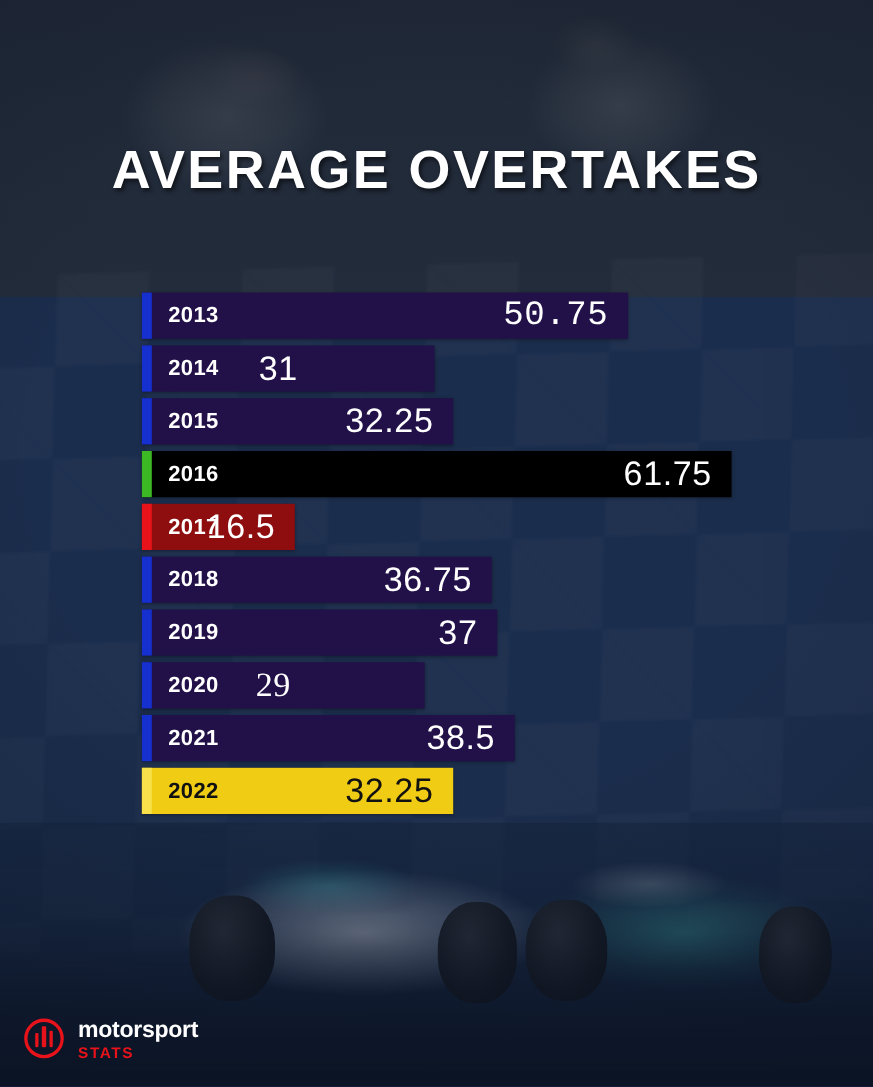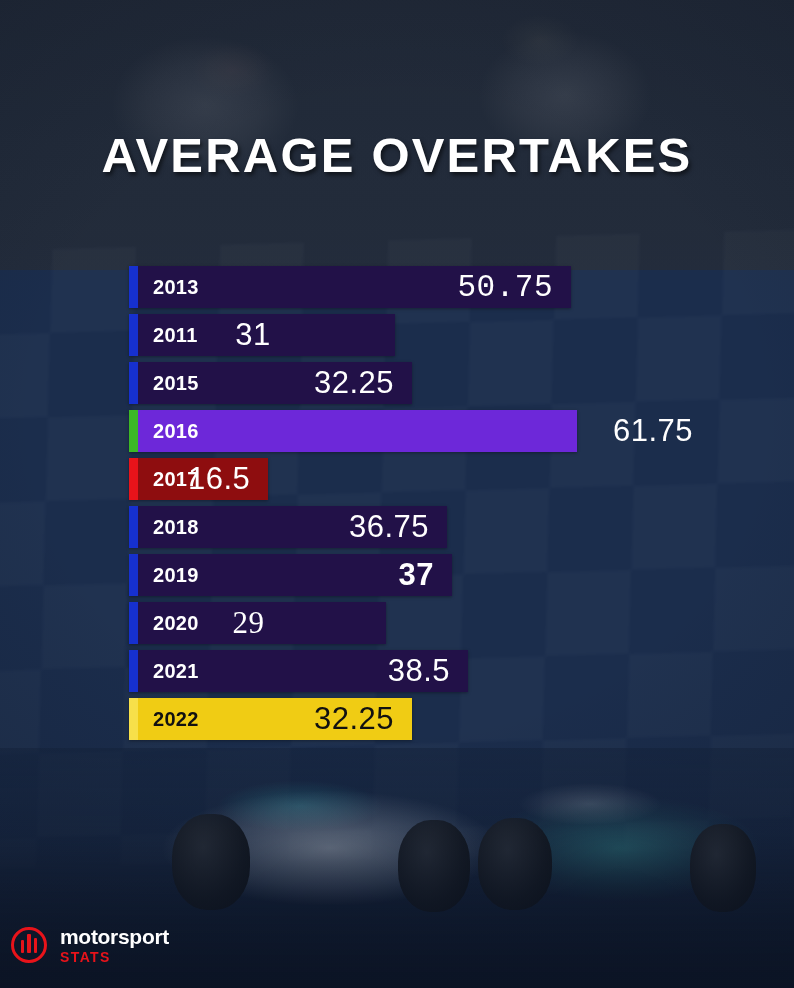--- a/index.html
+++ b/index.html
@@ -154,24 +154,24 @@
     transform: translateY(-50%);
     font-size: 31px;
     font-weight: 400;
     letter-spacing: .5px;
     white-space: nowrap;
   }
 
   
   .logo {
     position: absolute;
-    left: 11px;
+    left: 22px;
     bottom: 24px;
     display: flex;
-    align-items: center;
+    align-items: flex-start;
     gap: 13px;
     z-index: 6;
   }
   .logo-mark {
     position: relative;
     width: 36px; height: 36px;
     border-radius: 50%;
     border: 3.5px solid #e8131a;
     display: flex;
     align-items: flex-end;
@@ -221,58 +221,58 @@
     <div class="bar-row">
       <div class="bar" style="width: 442px; background: rgb(34, 17, 72);">
         <div class="bar-accent" style="background: rgb(22, 48, 207);"></div>
         <div class="bar-year" style="color: rgb(255, 255, 255);">2013</div>
       </div>
       <div class="bar-value" style="color: rgb(255, 255, 255); left: 0px; width: 424px; text-align: right; font-family: Liberation Mono, monospace;">50.75</div>
     </div>
     <div class="bar-row">
       <div class="bar" style="width: 266px; background: rgb(34, 17, 72);">
         <div class="bar-accent" style="background: rgb(22, 48, 207);"></div>
-        <div class="bar-year" style="color: rgb(255, 255, 255);">2011</div>
+        <div class="bar-year" style="color: rgb(255, 255, 255);">2014</div>
       </div>
       <div class="bar-value" style="color: rgb(255, 255, 255); left: 0px; width: 248px; text-align: center;">31</div>
     </div>
     <div class="bar-row">
       <div class="bar" style="width: 283px; background: rgb(34, 17, 72);">
         <div class="bar-accent" style="background: rgb(22, 48, 207);"></div>
         <div class="bar-year" style="color: rgb(255, 255, 255);">2015</div>
       </div>
       <div class="bar-value" style="color: rgb(255, 255, 255); left: 0px; width: 265px; text-align: right;">32.25</div>
     </div>
     <div class="bar-row">
-      <div class="bar" style="width: 448px; background: #6d28d9;">
+      <div class="bar" style="width: 536px; background: #000000;">
         <div class="bar-accent" style="background: rgb(60, 184, 37);"></div>
         <div class="bar-year" style="color: rgb(255, 255, 255);">2016</div>
       </div>
-      <div class="bar-value" style="color: rgb(255, 255, 255); left: 0px; width: 518px; text-align: right; margin-left: 46px;">61.75</div>
+      <div class="bar-value" style="color: rgb(255, 255, 255); left: 0px; width: 518px; text-align: right;">61.75</div>
     </div>
     <div class="bar-row">
       <div class="bar" style="width: 139px; background: rgb(142, 13, 15);">
         <div class="bar-accent" style="background: rgb(232, 19, 26);"></div>
         <div class="bar-year" style="color: rgb(255, 255, 255);">2017</div>
       </div>
       <div class="bar-value" style="color: rgb(255, 255, 255); left: 59px;">16.5</div>
     </div>
     <div class="bar-row">
       <div class="bar" style="width: 318px; background: rgb(34, 17, 72);">
         <div class="bar-accent" style="background: rgb(22, 48, 207);"></div>
         <div class="bar-year" style="color: rgb(255, 255, 255);">2018</div>
       </div>
       <div class="bar-value" style="color: rgb(255, 255, 255); left: 0px; width: 300px; text-align: right;">36.75</div>
     </div>
     <div class="bar-row">
       <div class="bar" style="width: 323px; background: rgb(34, 17, 72);">
         <div class="bar-accent" style="background: rgb(22, 48, 207);"></div>
         <div class="bar-year" style="color: rgb(255, 255, 255);">2019</div>
       </div>
-      <div class="bar-value" style="color: rgb(255, 255, 255); left: 0px; width: 305px; text-align: right; font-weight: bold;">37</div>
+      <div class="bar-value" style="color: rgb(255, 255, 255); left: 0px; width: 305px; text-align: right;">37</div>
     </div>
     <div class="bar-row">
       <div class="bar" style="width: 257px; background: rgb(34, 17, 72);">
         <div class="bar-accent" style="background: rgb(22, 48, 207);"></div>
         <div class="bar-year" style="color: rgb(255, 255, 255);">2020</div>
       </div>
       <div class="bar-value" style="color: rgb(255, 255, 255); left: 0px; width: 239px; text-align: center; font-family: Liberation Serif, serif;">29</div>
     </div>
     <div class="bar-row">
       <div class="bar" style="width: 339px; background: rgb(34, 17, 72);">

